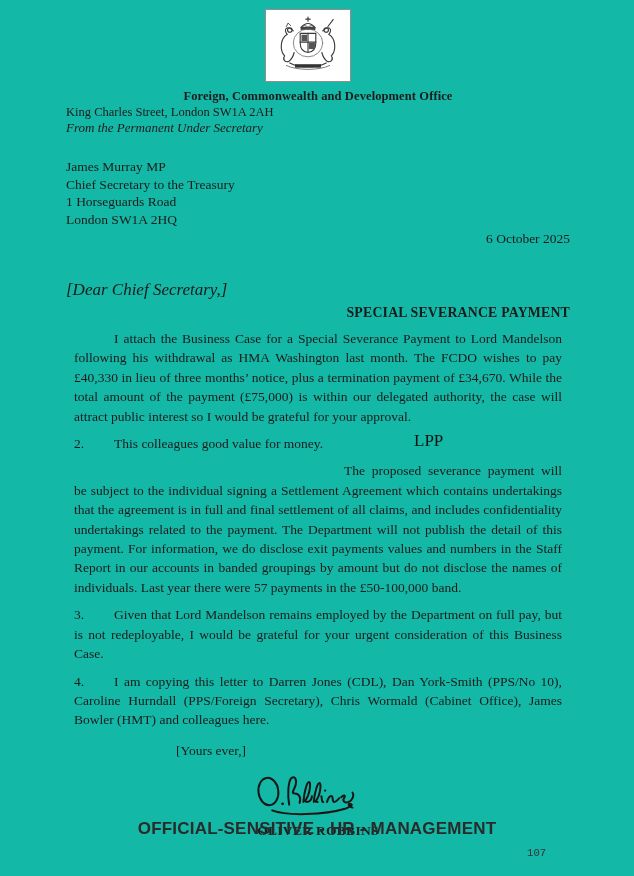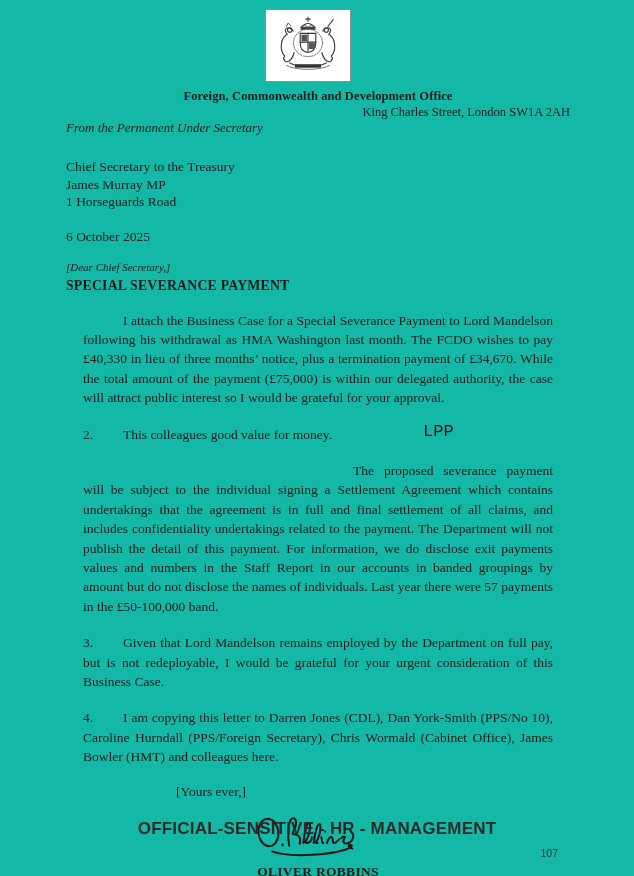--- a/index.html
+++ b/index.html
@@ -7,49 +7,49 @@
     width:634px;height:876px;position:relative;background:#14b8a6;
     font-family:"Liberation Serif",serif;color:#1b1b1b;overflow:hidden;
   }
   .content{padding:0 64px 0 66px;}
   .emblem-box{
     width:86px;height:73px;border:1px solid #8f8f8f;box-sizing:border-box;
     margin:9px 0 0 199px;display:flex;align-items:center;justify-content:center;
     background:#fff;
   }
   .org{text-align:center;font-weight:bold;font-size:12.5px;margin-top:7px;letter-spacing:.1px;}
-  .org-addr{text-align:right;font-size:12.5px;margin-top:1px;}
+  .org-addr{text-align:left;font-size:12.5px;margin-top:1px;}
   .from-line{font-style:italic;font-size:13px;}
   .recipient{margin-top:22px;font-size:13.5px;line-height:17.5px;}
-  .date{text-align:left;font-size:13.5px;margin-top:18px;}
-  .salutation{font-style:italic;font-size:11px;margin-top:16px;}
-  .subject{text-align:left;font-weight:bold;font-size:13.8px;margin-top:5px;letter-spacing:.2px;}
-  p.body{font-size:13.5px;line-height:19.4px;text-align:justify;margin:17px;}
+  .date{text-align:right;font-size:13.5px;margin-top:3px;}
+  .salutation{font-style:italic;font-size:17px;margin-top:33px;}
+  .subject{text-align:right;font-weight:bold;font-size:13.8px;margin-top:5px;letter-spacing:.2px;}
+  p.body{font-size:13.5px;line-height:19.4px;text-align:justify;margin:8px;}
   .p1{margin-top:9px;text-indent:40px;}
   .p2{margin-top:6px;position:relative;text-align:left;}
   .num{display:inline-block;width:40px;}
   .lpp{
     position:absolute;left:340px;top:-3px;
-    font-family:Liberation Mono, monospace;font-size:17px;color:#111;
+    font-family:Liberation Serif, serif;font-size:17px;color:#111;
   }
   .p2b{margin-top:17px;text-indent:270px;}
   .p3{margin-top:10px;}
   .p4{margin-top:10px;}
   .closing{font-size:13.5px;margin-top:13px;padding-left:110px;}
   .sig-wrap{margin-top:7px;text-align:center;height:54px;}
   .sig{width:118px;height:52px;margin-left:-16px;}
   .signatory{text-align:center;font-weight:bold;font-size:13.5px;margin-top:3px;letter-spacing:.3px;}
   .footer{
     position:absolute;top:819px;left:0;width:100%;text-align:center;
     font-family:"Liberation Sans",sans-serif;font-size:17px;font-weight:600;
     color:#2a2a2a;letter-spacing:.2px;
   }
   .pagenum{
-    position:absolute;top:847px;right:76px;
-    font-family:Liberation Sans, sans-serif;font-size:10.5px;color:#333;
+    position:absolute;top:847px;right:88px;
+    font-family:Liberation Mono, monospace;font-size:10.5px;color:#333;
   }
   .arms, .sig{display:inline-block;}
 </style>
 </head>
 <body>
 
 <div class="page">
   <div class="content">
 
     <div class="emblem-box">
@@ -82,23 +82,24 @@
         <rect x="30" y="58.5" width="30" height="4" fill="#333" stroke="none"></rect>
       </svg>
     </div>
 
     <div class="org">Foreign, Commonwealth and Development Office</div>
     <div class="org-addr">King Charles Street, London SW1A 2AH</div>
 
     <div class="from-line">From the Permanent Under Secretary</div>
 
     <div class="recipient">
+      <div>James Murray MP</div>
       <div>Chief Secretary to the Treasury</div>
-      <div>James Murray MP</div>
       <div>1 Horseguards Road</div>
+      <div>London SW1A 2HQ</div>
     </div>
 
     <div class="date">6 October 2025</div>
 
     <div class="salutation">[Dear Chief Secretary,]</div>
 
     <div class="subject">SPECIAL SEVERANCE PAYMENT</div>
 
     <p class="body p1">I attach the Business Case for a Special Severance Payment to Lord Mandelson following his withdrawal as HMA Washington last month.  The FCDO wishes to pay £40,330 in lieu of three months’ notice, plus a termination payment of £34,670.  While the total amount of the payment (£75,000) is within our delegated authority, the case will attract public interest so I would be grateful for your approval.</p>
 

